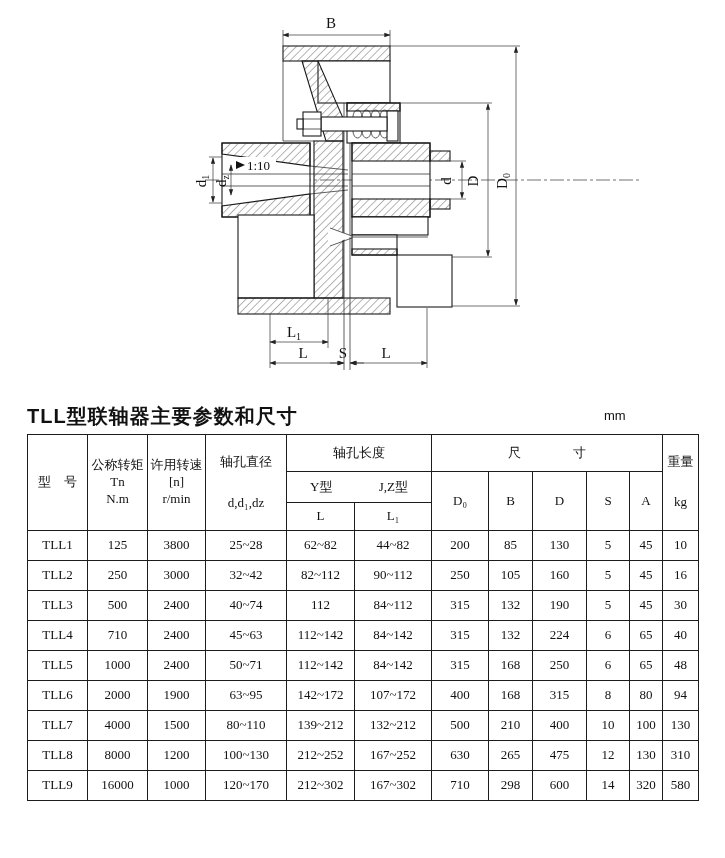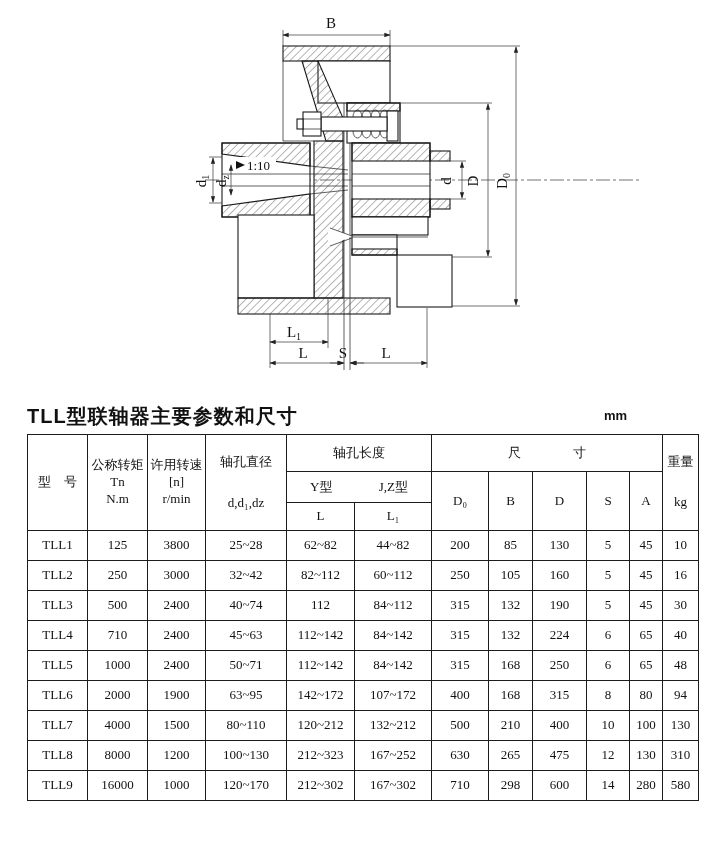--- a/index.html
+++ b/index.html
@@ -17,21 +17,21 @@
   .dimtxt-sm{font:10px "Liberation Serif","DejaVu Serif",serif;fill:#111;}
   .tapertxt{font:13px "Liberation Serif","DejaVu Serif",serif;fill:#111;}
   
   .title-row{position:absolute;top:403px;left:27px;width:672px;height:26px;}
   .title-row .ttl{
     display:block;text-align:left;font-family:"Liberation Sans","DejaVu Sans",sans-serif;
     font-weight:700;font-size:20px;letter-spacing:1px;line-height:26px;
   }
   .title-row .unit{
     position:absolute;left:577px;top:0;font-family:"Liberation Sans","DejaVu Sans",sans-serif;
-    font-size:13px;line-height:26px;font-weight:700;
+    font-size:13px;line-height:26px;font-weight:400;
   }
   
   table.params{
     position:absolute;left:27px;top:434px;width:672px;
     border-collapse:collapse;table-layout:fixed;
     border:1.5px solid #1c1c1c;
   }
   table.params th,table.params td{
     border:1px solid #1c1c1c;text-align:center;vertical-align:middle;
     font-weight:400;font-size:13px;padding:0;line-height:1.3;
@@ -259,21 +259,21 @@
         <td>5</td>
         <td>45</td>
         <td>10</td>
       </tr>
       <tr>
         <td>TLL2</td>
         <td>250</td>
         <td>3000</td>
         <td>32~42</td>
         <td>82~112</td>
-        <td>60~112</td>
+        <td>90~112</td>
         <td>250</td>
         <td>105</td>
         <td>160</td>
         <td>5</td>
         <td>45</td>
         <td>16</td>
       </tr>
       <tr>
         <td>TLL3</td>
         <td>500</td>
@@ -328,51 +328,51 @@
         <td>315</td>
         <td>8</td>
         <td>80</td>
         <td>94</td>
       </tr>
       <tr>
         <td>TLL7</td>
         <td>4000</td>
         <td>1500</td>
         <td>80~110</td>
-        <td>120~212</td>
+        <td>139~212</td>
         <td>132~212</td>
         <td>500</td>
         <td>210</td>
         <td>400</td>
         <td>10</td>
         <td>100</td>
         <td>130</td>
       </tr>
       <tr>
         <td>TLL8</td>
         <td>8000</td>
         <td>1200</td>
         <td>100~130</td>
-        <td>212~323</td>
+        <td>212~252</td>
         <td>167~252</td>
         <td>630</td>
         <td>265</td>
         <td>475</td>
         <td>12</td>
         <td>130</td>
         <td>310</td>
       </tr>
       <tr>
         <td>TLL9</td>
         <td>16000</td>
         <td>1000</td>
         <td>120~170</td>
         <td>212~302</td>
         <td>167~302</td>
         <td>710</td>
         <td>298</td>
         <td>600</td>
         <td>14</td>
-        <td>280</td>
+        <td>320</td>
         <td>580</td>
       </tr>
     </tbody>
 </table>
 
 </body></html>

